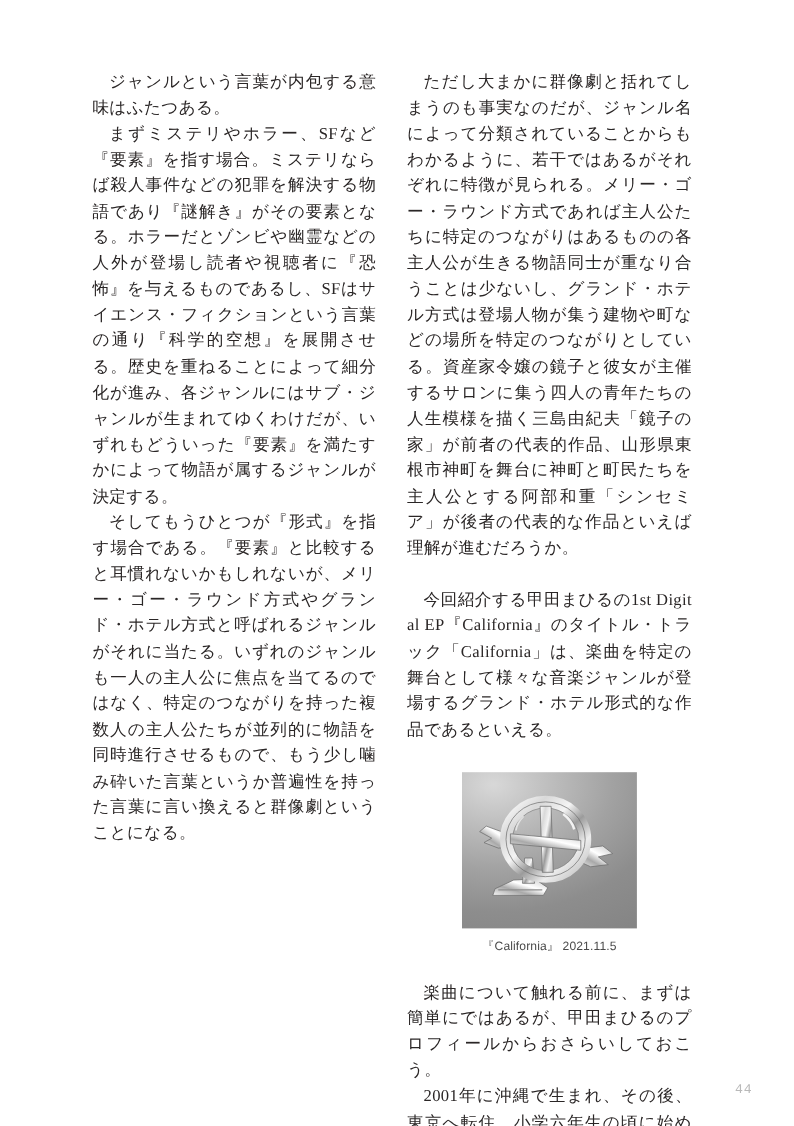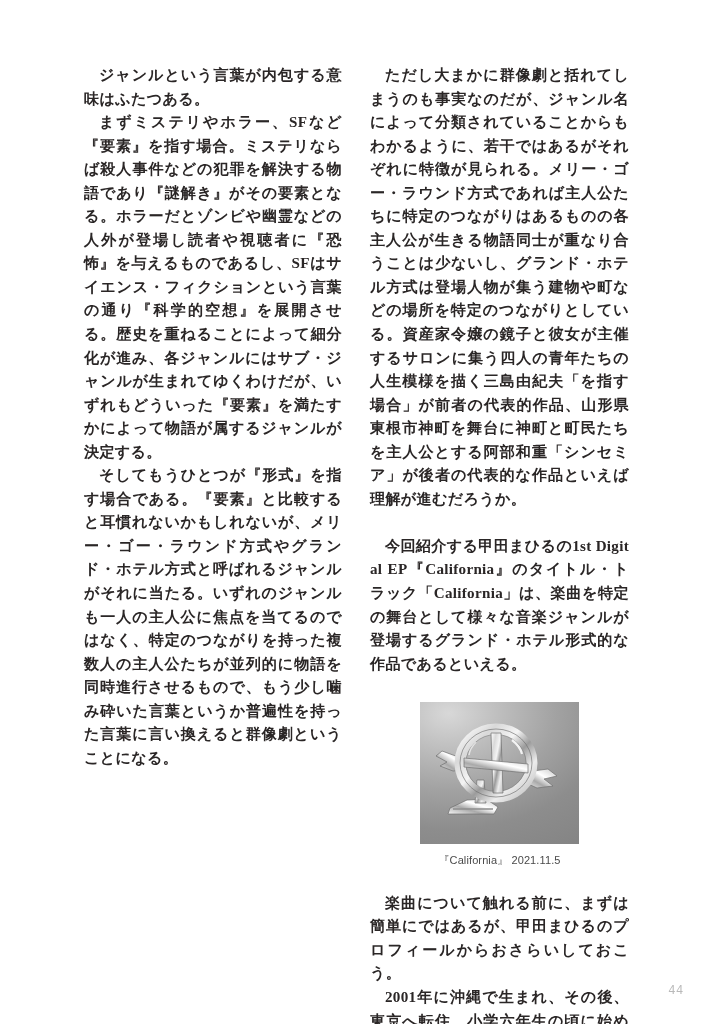--- a/index.html
+++ b/index.html
@@ -45,21 +45,21 @@
   p.body-par {
     margin: 0;
     font-size: 15.1px;
     line-height: 23.55px;
     text-align: justify;
     text-justify: inter-character;
     text-indent: 15px;
     letter-spacing: 0.02em;
     color: #2a2626;
     word-break: break-all;
-    font-weight: 700;
+    font-weight: 400;
   }
 
   p.gap-before { margin-top: 23.55px; }
 
   
   .figure {
     margin-top: 26px;
     width: 100%;
     display: flex;
     flex-direction: column;
@@ -109,21 +109,21 @@
 
   <div class="columns">
 
     <div class="col col-left">
       <p class="body-par">ジャンルという言葉が内包する意味はふたつある。</p>
       <p class="body-par">まずミステリやホラー、SFなど『要素』を指す場合。ミステリならば殺人事件などの犯罪を解決する物語であり『謎解き』がその要素となる。ホラーだとゾンビや幽霊などの人外が登場し読者や視聴者に『恐怖』を与えるものであるし、SFはサイエンス・フィクションという言葉の通り『科学的空想』を展開させる。歴史を重ねることによって細分化が進み、各ジャンルにはサブ・ジャンルが生まれてゆくわけだが、いずれもどういった『要素』を満たすかによって物語が属するジャンルが決定する。</p>
       <p class="body-par">そしてもうひとつが『形式』を指す場合である。『要素』と比較すると耳慣れないかもしれないが、メリー・ゴー・ラウンド方式やグランド・ホテル方式と呼ばれるジャンルがそれに当たる。いずれのジャンルも一人の主人公に焦点を当てるのではなく、特定のつながりを持った複数人の主人公たちが並列的に物語を同時進行させるもので、もう少し噛み砕いた言葉というか普遍性を持った言葉に言い換えると群像劇ということになる。</p>
     </div>
 
     <div class="col col-right">
-      <p class="body-par">ただし大まかに群像劇と括れてしまうのも事実なのだが、ジャンル名によって分類されていることからもわかるように、若干ではあるがそれぞれに特徴が見られる。メリー・ゴー・ラウンド方式であれば主人公たちに特定のつながりはあるものの各主人公が生きる物語同士が重なり合うことは少ないし、グランド・ホテル方式は登場人物が集う建物や町などの場所を特定のつながりとしている。資産家令嬢の鏡子と彼女が主催するサロンに集う四人の青年たちの人生模様を描く三島由紀夫「を指す場合」が前者の代表的作品、山形県東根市神町を舞台に神町と町民たちを主人公とする阿部和重「シンセミア」が後者の代表的な作品といえば理解が進むだろうか。</p>
+      <p class="body-par">ただし大まかに群像劇と括れてしまうのも事実なのだが、ジャンル名によって分類されていることからもわかるように、若干ではあるがそれぞれに特徴が見られる。メリー・ゴー・ラウンド方式であれば主人公たちに特定のつながりはあるものの各主人公が生きる物語同士が重なり合うことは少ないし、グランド・ホテル方式は登場人物が集う建物や町などの場所を特定のつながりとしている。資産家令嬢の鏡子と彼女が主催するサロンに集う四人の青年たちの人生模様を描く三島由紀夫「鏡子の家」が前者の代表的作品、山形県東根市神町を舞台に神町と町民たちを主人公とする阿部和重「シンセミア」が後者の代表的な作品といえば理解が進むだろうか。</p>
       <p class="body-par gap-before">今回紹介する甲田まひるの1st Digital EP『California』のタイトル・トラック「California」は、楽曲を特定の舞台として様々な音楽ジャンルが登場するグランド・ホテル形式的な作品であるといえる。</p>
 
       <figure class="figure" style="margin-left:0;margin-right:0;text-align:center;">
         <div class="cover">
           <svg viewBox="0 0 159 142" xmlns="http://www.w3.org/2000/svg" aria-hidden="true">
             <defs>
               <linearGradient id="chrome" x1="0" y1="0" x2="1" y2="1">
                 <stop offset="0%" stop-color="#ffffff"></stop>
                 <stop offset="22%" stop-color="#d9d9d9"></stop>
                 <stop offset="42%" stop-color="#f4f4f4"></stop>

